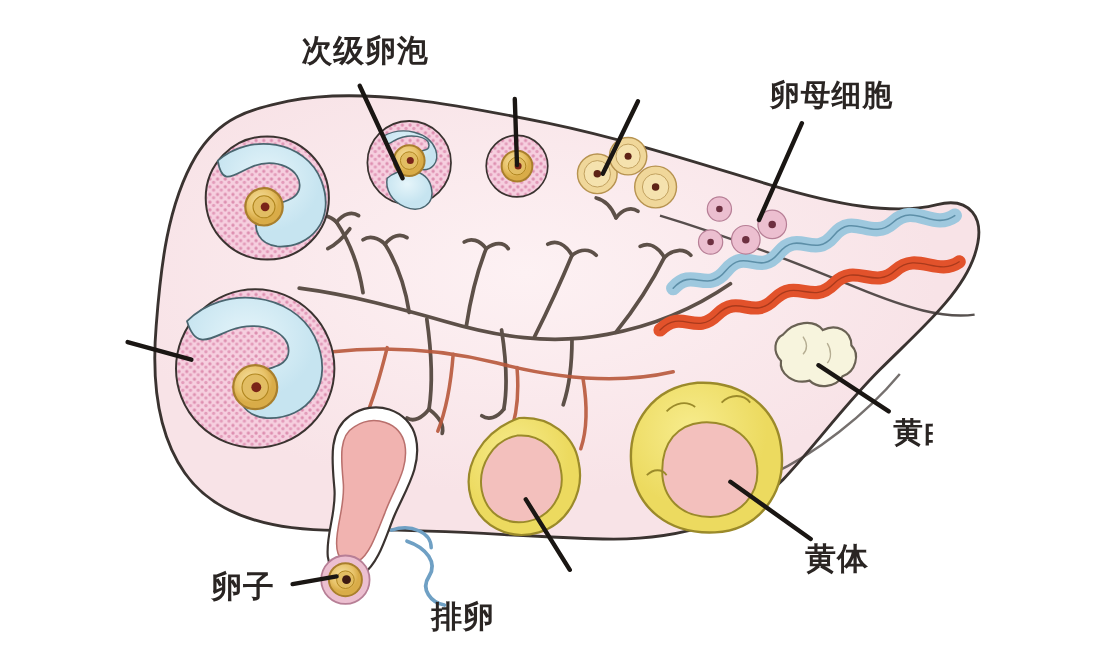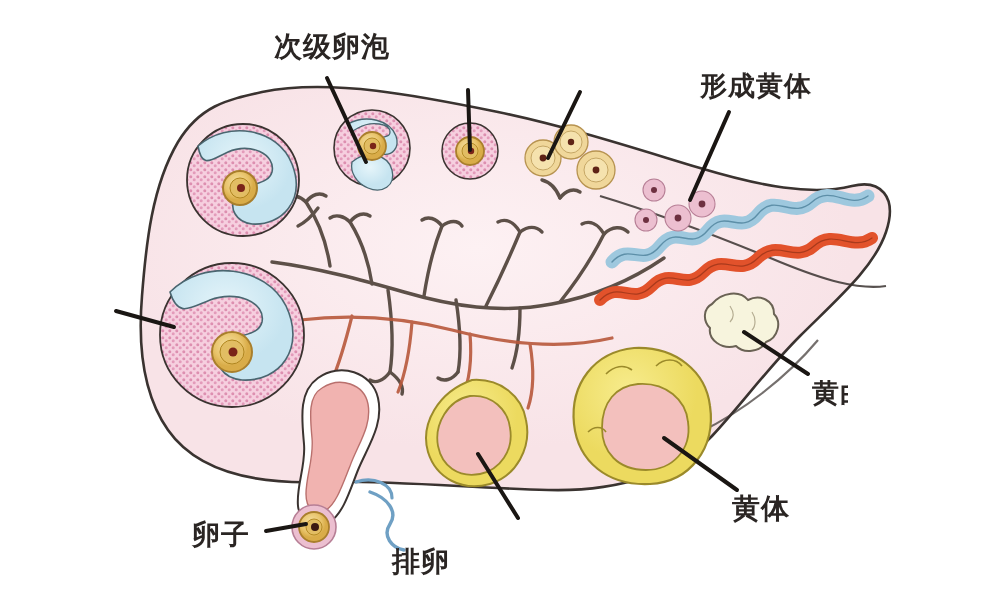--- a/index.html
+++ b/index.html
@@ -246,21 +246,21 @@
       <line x1="518" y1="518" x2="478" y2="454"></line>
       <line x1="266" y1="531" x2="306" y2="524"></line>
       <line x1="116" y1="311" x2="174" y2="327"></line>
     </g>
   </svg>
 
   <div class="lbl lbl-28" style="left:274px;top:33px;">次级卵泡</div>
 
 
 
-  <div class="lbl lbl-27" style="left:700px;top:73px;">形成黄体</div>
+  <div class="lbl lbl-27" style="left:700px;top:73px;">卵母细胞</div>
 
   <div class="lbl lbl-27 clip-right" style="left:812px;top:380px;width:36px;">黄白体</div>
 
   <div class="lbl lbl-28" style="left:732px;top:495px;">黄体</div>
 
 
   <div class="lbl lbl-28" style="left:392px;top:548px;">排卵</div>
 
   <div class="lbl lbl-28" style="left:192px;top:521px;text-align:center;">卵子</div>
 

